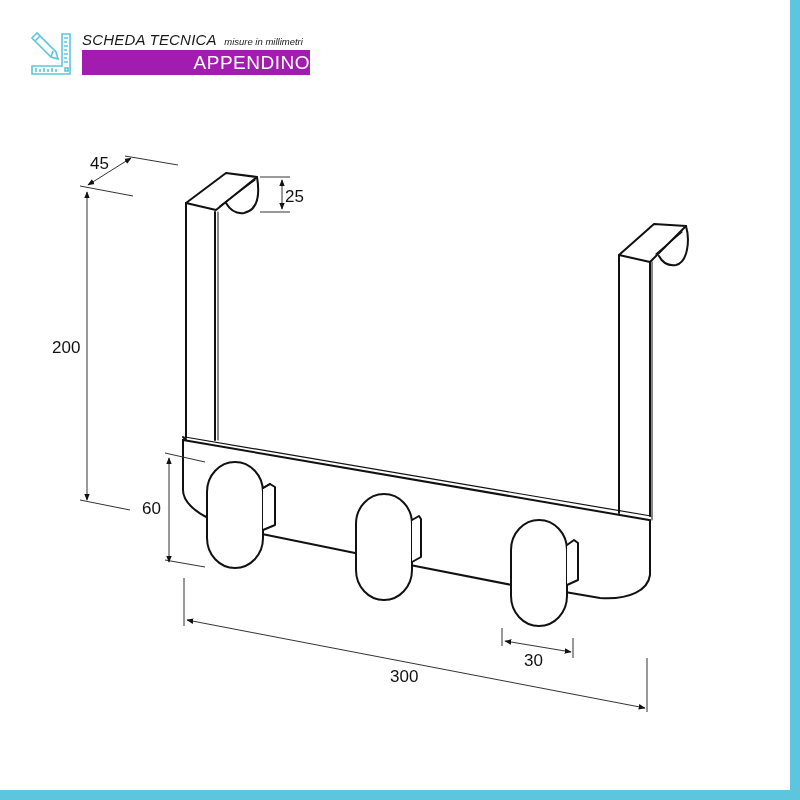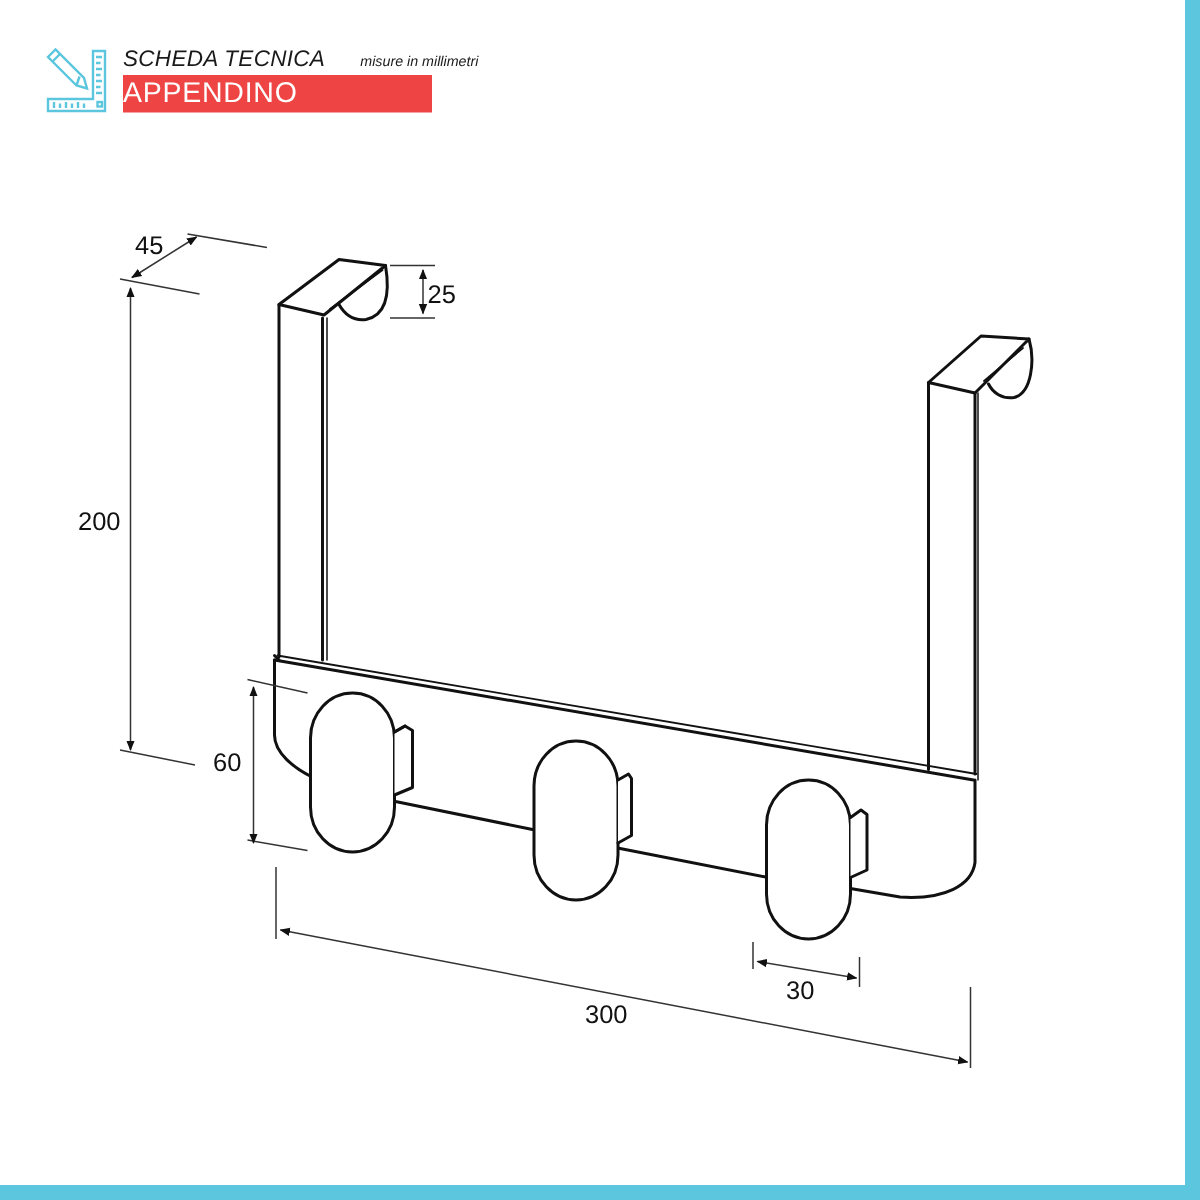--- a/index.html
+++ b/index.html
@@ -3,22 +3,22 @@
 <meta charset="utf-8">
 <style>
   html, body { margin: 0; padding: 0; }
   body { width: 800px; height: 800px; background: #ffffff; position: relative; overflow: hidden; font-family: "Liberation Sans", sans-serif; }
   .border-right { position: absolute; left: 790px; top: 0; width: 10px; height: 800px; background: #5bc6dd; }
   .border-bottom { position: absolute; left: 0; top: 790px; width: 800px; height: 10px; background: #5bc6dd; }
   .header { position: absolute; left: 28px; top: 30px; }
   .logo { position: absolute; left: 0; top: 0; width: 50px; height: 46px; }
   .title-row { position: absolute; left: 54px; top: 1px; white-space: nowrap; }
   .title-main { font-size: 15px; font-weight: normal; font-style: italic; color: #1a1a1a; letter-spacing: 0.2px; }
-  .title-sub { font-size: 9.5px; font-style: italic; color: #1a1a1a; margin-left: 19px; }
-  .banner { position: absolute; left: 54px; top: 20px; width: 206px; height: 25px; background: #ef4444; color: #ffffff; font-size: 19px; text-align: left; line-height: 25px; letter-spacing: 0.5px; }
+  .title-sub { font-size: 9.5px; font-style: italic; color: #1a1a1a; margin-left: 3px; }
+  .banner { position: absolute; left: 54px; top: 20px; width: 228px; height: 25px; background: #a21caf; color: #ffffff; font-size: 19px; text-align: right; line-height: 25px; letter-spacing: 0.5px; }
   svg.drawing { position: absolute; left: 0; top: 0; }
   .dim-label { font-family: "Liberation Sans", sans-serif; font-size: 17px; fill: #111; }
 </style>
 </head>
 <body>
 
 <div class="border-right"></div>
 <div class="border-bottom"></div>
 
 <div class="header">

